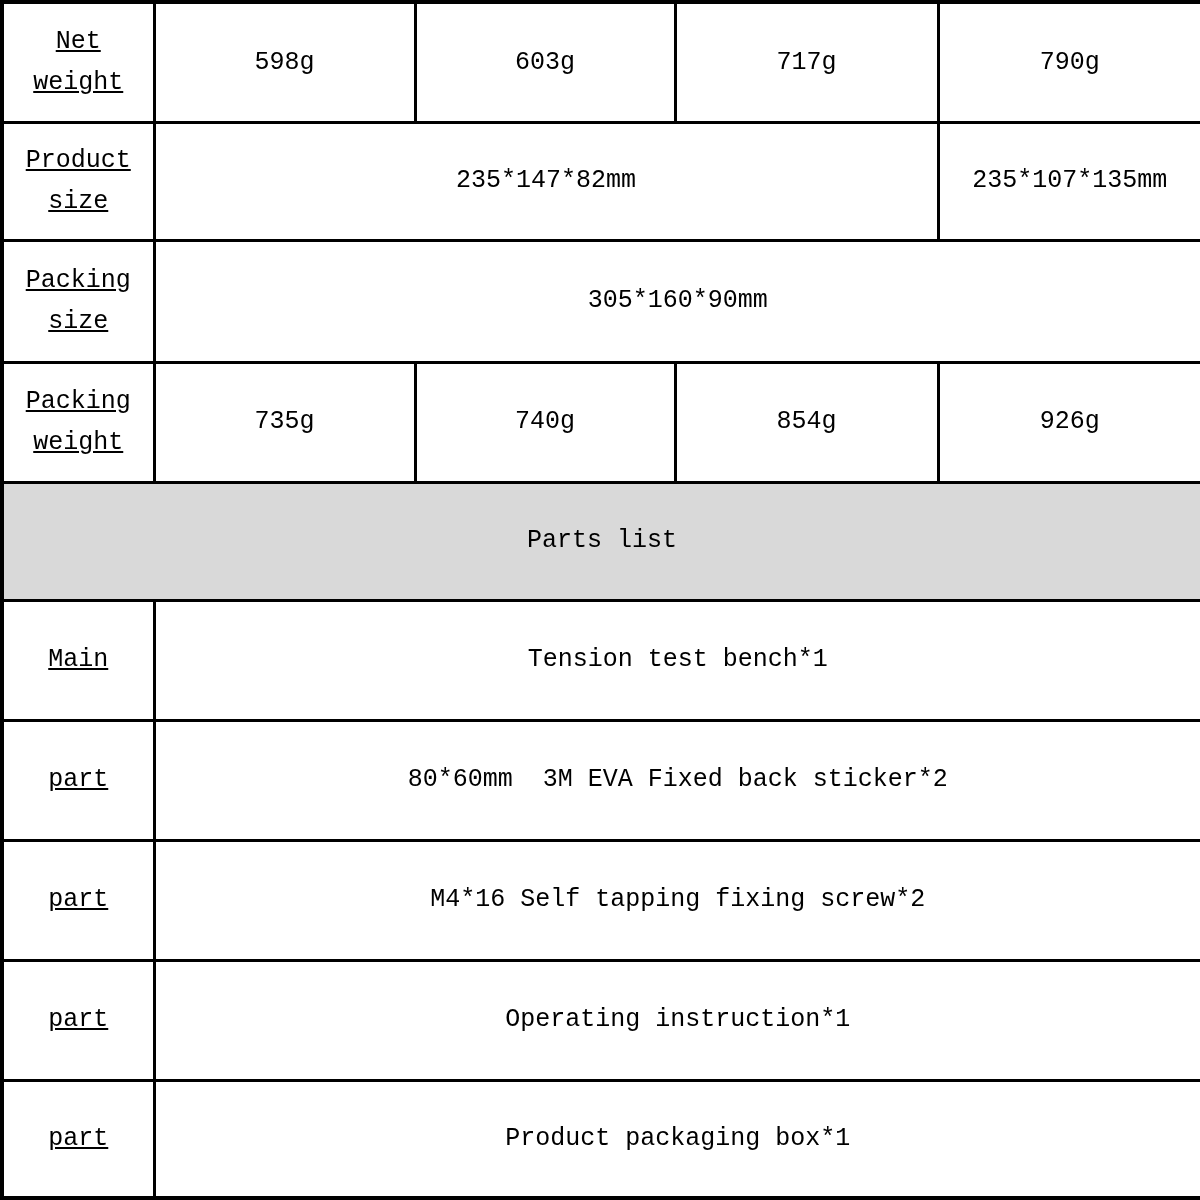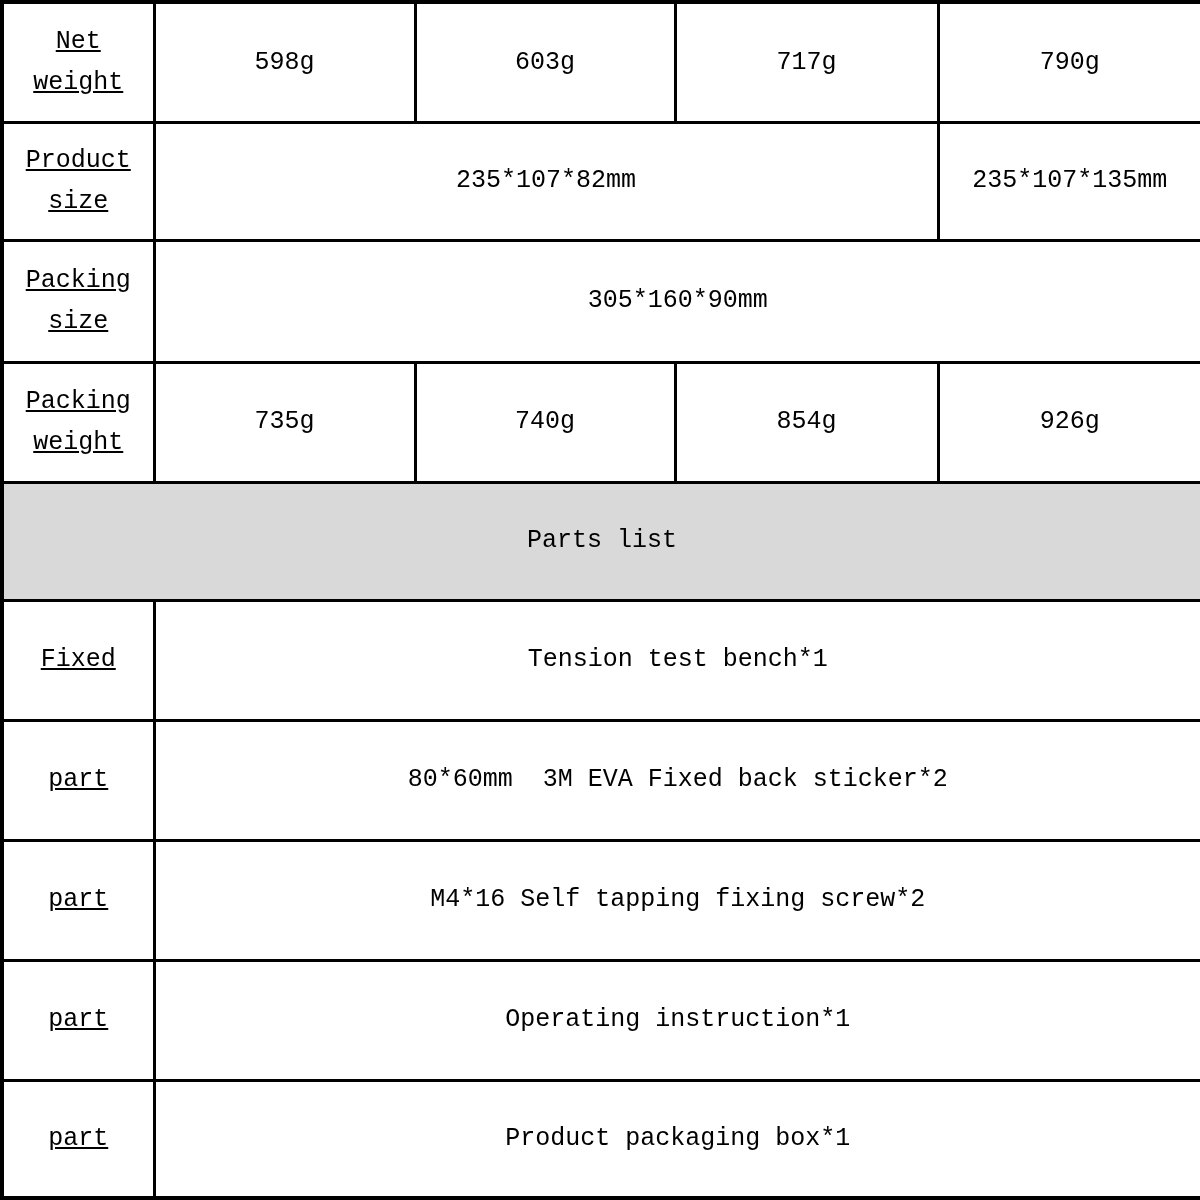--- a/index.html
+++ b/index.html
@@ -90,21 +90,21 @@
 weight</td>
       <td class="value-cell">598g</td>
       <td class="value-cell">603g</td>
       <td class="value-cell">717g</td>
       <td class="value-cell">790g</td>
     </tr>
 
     <tr class="row-productsize">
       <td class="label-cell">Product
 size</td>
-      <td class="wide-value" colspan="3">235*107*82mm</td>
+      <td class="wide-value" colspan="3">235*147*82mm</td>
       <td class="value-cell">235*107*135mm</td>
     </tr>
 
     <tr class="row-packingsize">
       <td class="label-cell">Packing
 size</td>
       <td class="wide-value" colspan="4">305*160*90mm</td>
     </tr>
 
     <tr class="row-packingweight">
@@ -114,21 +114,21 @@
       <td class="value-cell">740g</td>
       <td class="value-cell">854g</td>
       <td class="value-cell">926g</td>
     </tr>
 
     <tr class="row-partslist">
       <td class="parts-list-header" colspan="5">Parts list</td>
     </tr>
 
     <tr class="row-part">
-      <td class="label-cell">Fixed</td>
+      <td class="label-cell">Main</td>
       <td class="wide-value" colspan="4">Tension test bench*1</td>
     </tr>
 
     <tr class="row-part">
       <td class="label-cell">part</td>
       <td class="wide-value" colspan="4">80*60mm  3M EVA Fixed back sticker*2</td>
     </tr>
 
     <tr class="row-part">
       <td class="label-cell">part</td>

